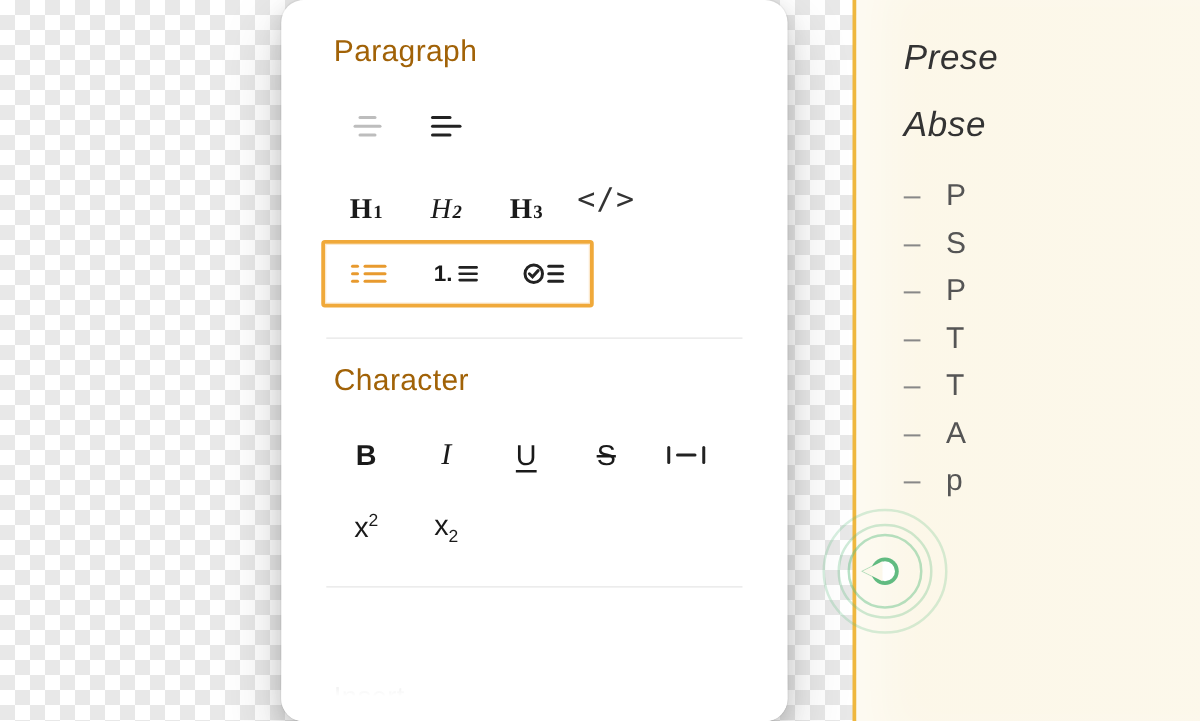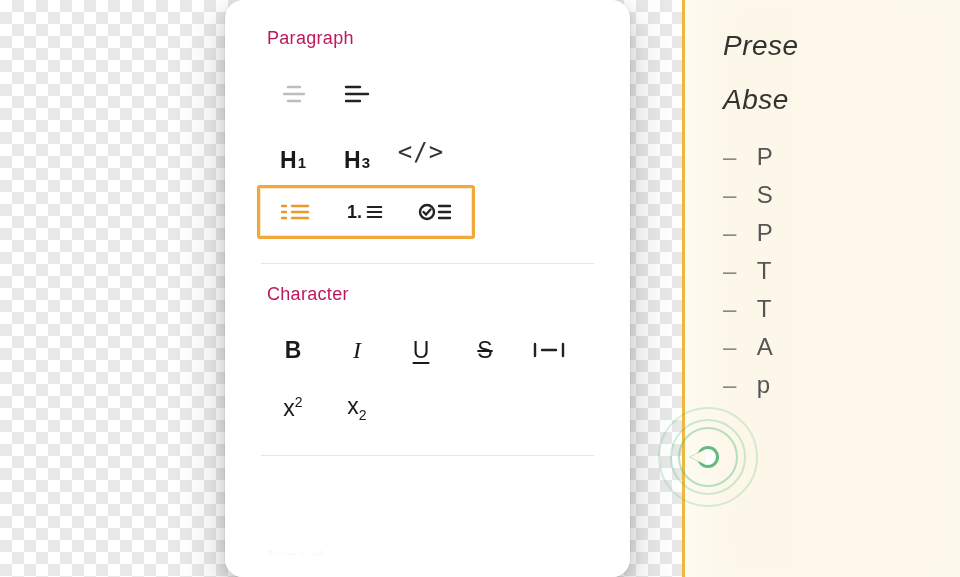--- a/index.html
+++ b/index.html
@@ -66,32 +66,32 @@
     position: absolute;
     left: 225px; top: 0;
     width: 405px; height: 577px;
     background: #fff;
     border-radius: 18px;
     box-shadow: 0 0 0 1px rgba(0,0,0,0.04), 0 20px 50px rgba(0,0,0,0.18), 0 6px 16px rgba(0,0,0,0.12);
     padding: 28px 0 0 0;
     overflow: hidden;
   }
   .section-label {
-    font-size: 18px; color: #be185d; padding-left: 42px; margin-bottom: 16px; letter-spacing: 0.3px;
+    font-size: 24px; color: #a16207; padding-left: 42px; margin-bottom: 16px; letter-spacing: 0.3px;
   }
   .row {
     display: flex; gap: 0; padding-left: 36px; align-items:center; height: 58px;
   }
   .cell {
     width: 64px; height: 48px;
     display: flex; align-items:center; justify-content:center;
     font-size: 24px; color: #1a1a1a; cursor: pointer;
   }
   .icon { display:flex; align-items:center; justify-content:center; width:36px; height:36px; }
-  .hlabel { font-weight: 700; font-size: 23px; font-family: Liberation Sans, sans-serif; margin-top: 16px;}
+  .hlabel { font-weight: 700; font-size: 23px; font-family: Liberation Serif, serif; margin-top: 16px;}
   .hlabel.it { font-style: italic; font-weight: 500; }
   .hsub { font-size: 15px; font-weight:700; margin-left:1px; }
   .code { font-family: monospace; font-size: 24px; letter-spacing:1px; color:#333; }
 
   .highlight-box {
     margin-left: 32px; margin-top: 4px;
     width: 218px; height: 54px;
     border: 3px solid #f0a93a;
     border-radius: 3px;
     display:flex; align-items:center;
@@ -195,20 +195,23 @@
         </svg>
       </span>
     </div>
   </div>
 
   <div class="row">
     <div class="cell">
       <span class="hlabel"><span>H</span><span class="hsub">1</span></span>
     </div>
     <div class="cell">
+      <span class="hlabel it"><span>H</span><span class="hsub">2</span></span>
+    </div>
+    <div class="cell">
       <span class="hlabel"><span>H</span><span class="hsub">3</span></span>
     </div>
     <div class="cell">
       <span class="code">&lt;/&gt;</span>
     </div>
   </div>
 
   <div class="highlight-box">
     <div class="cell">
       <span class="icon">

